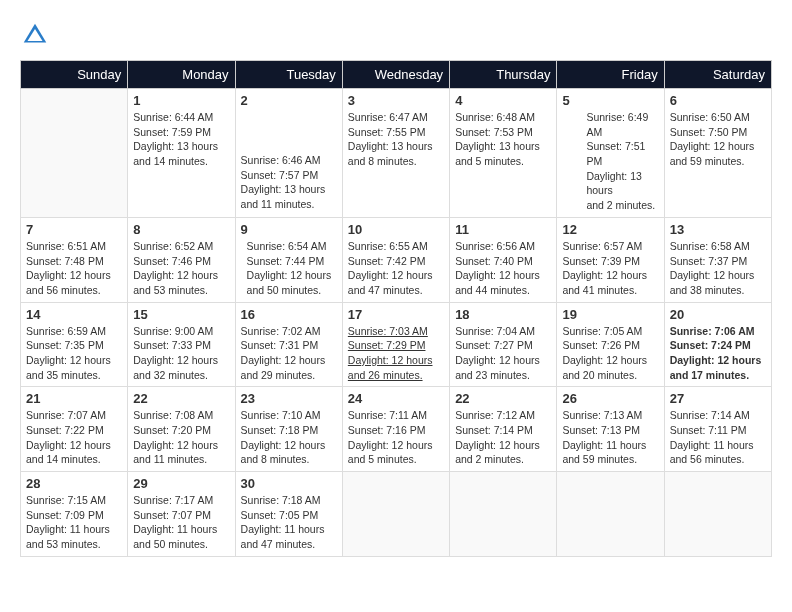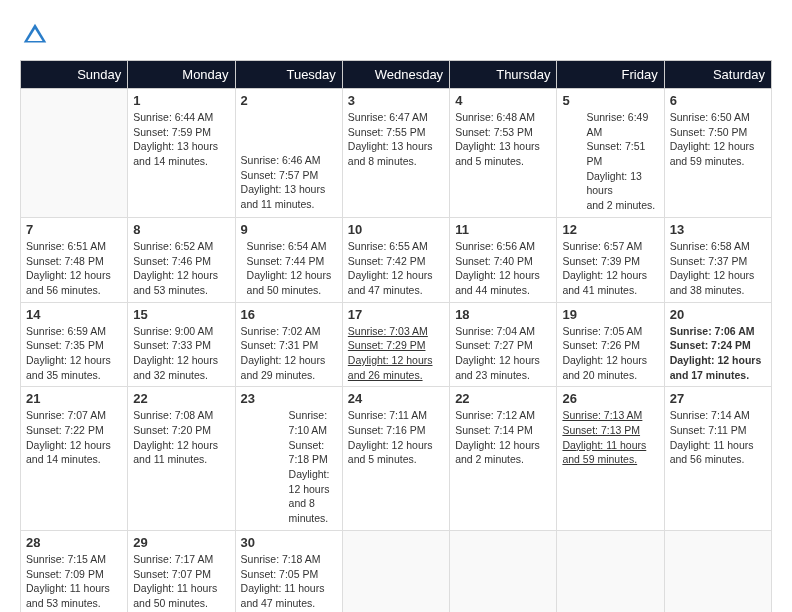--- a/index.html
+++ b/index.html
@@ -280,42 +280,42 @@
         </td>
         <td>
           <span class="day-number">22</span>
           <div class="day-info" style="white-space: pre-line;">Sunrise: 7:08 AM
 Sunset: 7:20 PM
 Daylight: 12 hours
 and 11 minutes.</div>
         </td>
         <td>
           <span class="day-number">23</span>
-          <div class="day-info" style="white-space: pre-line; margin-left: 48px;">Sunrise: 7:10 AM
+          <div class="day-info" style="white-space: pre-line;">Sunrise: 7:10 AM
 Sunset: 7:18 PM
 Daylight: 12 hours
 and 8 minutes.</div>
         </td>
         <td>
           <span class="day-number">24</span>
           <div class="day-info" style="white-space: pre-line;">Sunrise: 7:11 AM
 Sunset: 7:16 PM
 Daylight: 12 hours
 and 5 minutes.</div>
         </td>
         <td>
           <span class="day-number">22</span>
           <div class="day-info" style="white-space: pre-line;">Sunrise: 7:12 AM
 Sunset: 7:14 PM
 Daylight: 12 hours
 and 2 minutes.</div>
         </td>
         <td>
           <span class="day-number">26</span>
-          <div class="day-info" style="white-space: pre-line; text-decoration: underline;">Sunrise: 7:13 AM
+          <div class="day-info" style="white-space: pre-line;">Sunrise: 7:13 AM
 Sunset: 7:13 PM
 Daylight: 11 hours
 and 59 minutes.</div>
         </td>
         <td>
           <span class="day-number">27</span>
           <div class="day-info" style="white-space: pre-line;">Sunrise: 7:14 AM
 Sunset: 7:11 PM
 Daylight: 11 hours
 and 56 minutes.</div>

